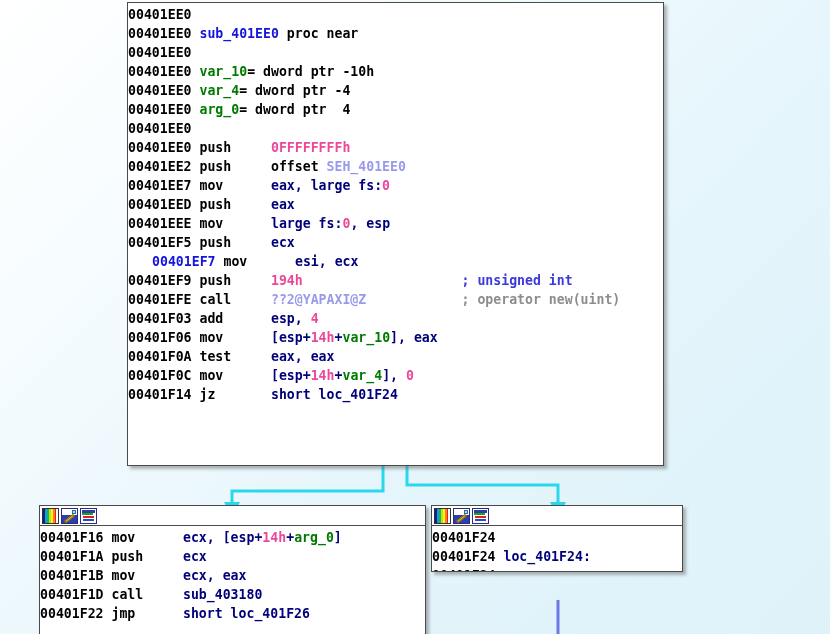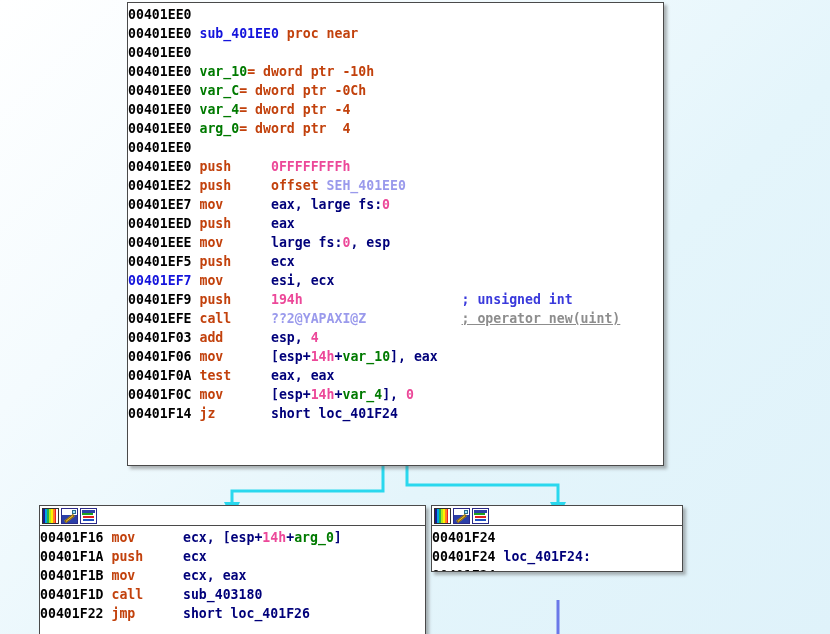--- a/index.html
+++ b/index.html
@@ -121,31 +121,31 @@
   
   .line {
     font-family: "DejaVu Sans Mono", "Liberation Mono", monospace;
     font-size: 13.2px;
     line-height: 19px;
     white-space: pre;
     letter-spacing: 0px;
     height: 19px;
   }
   .addr      { color: #000000; font-weight: bold; }
-  .addr-sel  { color: #1414dc; font-weight: bold; }
-  .mn        { color: #c2410c; font-weight: bold; }
+  .addr-sel  { color: #1414dc; font-weight: bold; margin-left: 24px; }
+  .mn        { color: #000000; font-weight: bold; }
   .op        { color: #00007a; font-weight: bold; }
   .num       { color: #ec4899; font-weight: bold; }
   .var       { color: #007a00; font-weight: bold; }
   .loc       { color: #00007a; font-weight: bold; }
   .func      { color: #1414dc; font-weight: bold; }
   .extfn     { color: #9a9aec; font-weight: bold; }
   .segref    { color: #9a9aec; font-weight: bold; }
   .cmt-blue  { color: #3a3adc; font-weight: bold; }
-  .cmt-gray  { color: #8d8d8d; font-weight: bold; text-decoration: underline; }
+  .cmt-gray  { color: #8d8d8d; font-weight: bold; }
   .plain     { color: #00007a; font-weight: bold; }
 
   
   .edge-svg {
     position: absolute;
     left: 0; top: 0;
     width: 830px;
     height: 634px;
     z-index: 2;
     pointer-events: none;
@@ -167,21 +167,20 @@
     <line x1="558" y1="592" x2="558" y2="634" stroke="#6a78e8" stroke-width="3"></line>
     <line x1="232" y1="628" x2="232" y2="634" stroke="#6a78e8" stroke-width="3"></line>
   </svg>
 
   <div class="node" id="node-entry" style="left:127px; top:-6px; width:537px; height:464px;">
     <div class="node-body">
         <div class="line"><span class="addr">00401EE0</span><span class="plain"> </span></div>
         <div class="line"><span class="addr">00401EE0</span><span class="plain"> </span><span class="func">sub_401EE0</span><span class="plain"> </span><span class="mn">proc near</span></div>
         <div class="line"><span class="addr">00401EE0</span><span class="plain"> </span></div>
         <div class="line"><span class="addr">00401EE0</span><span class="plain"> </span><span class="var">var_10</span><span class="mn">= dword ptr </span><span class="mn">-10h</span></div>
-        <div class="line"><span class="addr">00401EE0</span><span class="plain"> </span><span class="var">var_C</span><span class="mn">= dword ptr </span><span class="mn">-0Ch</span></div>
         <div class="line"><span class="addr">00401EE0</span><span class="plain"> </span><span class="var">var_4</span><span class="mn">= dword ptr </span><span class="mn">-4</span></div>
         <div class="line"><span class="addr">00401EE0</span><span class="plain"> </span><span class="var">arg_0</span><span class="mn">= dword ptr </span><span class="mn"> 4</span></div>
         <div class="line"><span class="addr">00401EE0</span><span class="plain"> </span></div>
         <div class="line"><span class="addr">00401EE0</span><span class="plain"> </span><span class="mn">push     </span><span class="num">0FFFFFFFFh</span></div>
         <div class="line"><span class="addr">00401EE2</span><span class="plain"> </span><span class="mn">push     </span><span class="mn">offset </span><span class="segref">SEH_401EE0</span></div>
         <div class="line"><span class="addr">00401EE7</span><span class="plain"> </span><span class="mn">mov      </span><span class="op">eax, large fs:</span><span class="num">0</span></div>
         <div class="line"><span class="addr">00401EED</span><span class="plain"> </span><span class="mn">push     </span><span class="op">eax</span></div>
         <div class="line"><span class="addr">00401EEE</span><span class="plain"> </span><span class="mn">mov      </span><span class="op">large fs:</span><span class="num">0</span><span class="op">, esp</span></div>
         <div class="line"><span class="addr">00401EF5</span><span class="plain"> </span><span class="mn">push     </span><span class="op">ecx</span></div>
         <div class="line"><span class="addr-sel">00401EF7</span><span class="plain"> </span><span class="mn">mov      </span><span class="op">esi, ecx</span></div>

